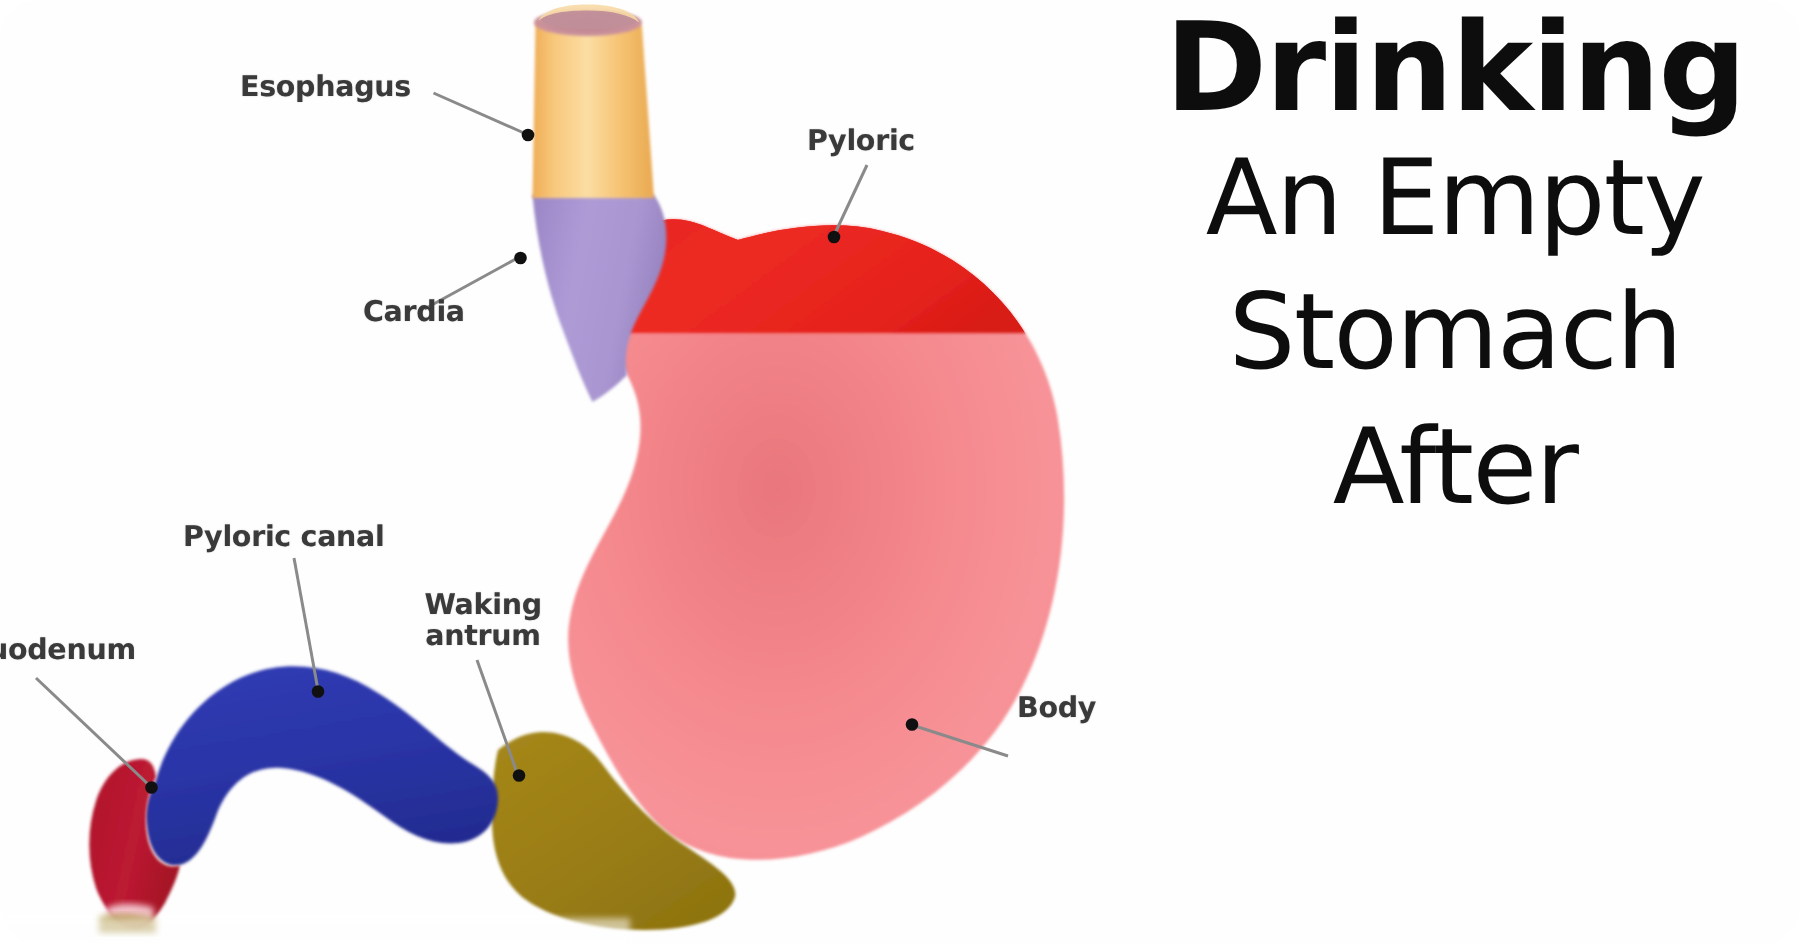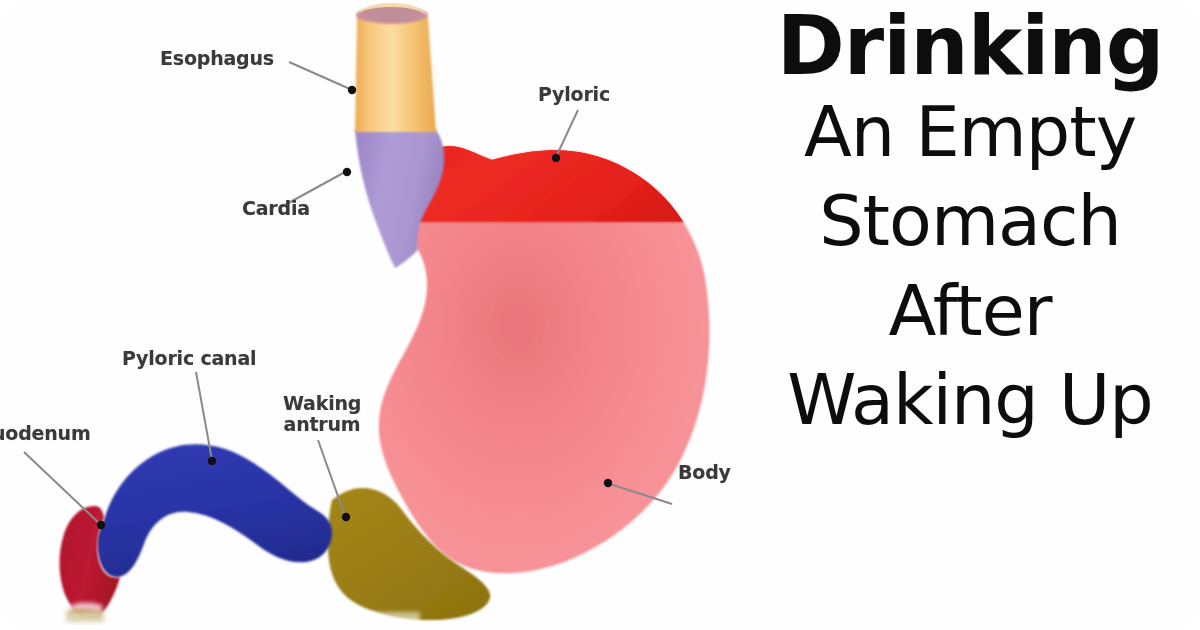--- a/index.html
+++ b/index.html
@@ -290,16 +290,15 @@
     <div class="anno-label" id="label-duodenum">uodenum</div>
 
     <div class="anno-label" id="label-body">Body</div>
   </div>
 
   <div id="headline">
     <div class="hl-line strong">Drinking</div>
     <div class="hl-line light">An Empty</div>
     <div class="hl-line light">Stomach</div>
     <div class="hl-line light">After</div>
-    <div class="hl-line light">Waking Up</div>
   </div>
 
 </div>
 
 </body></html>

